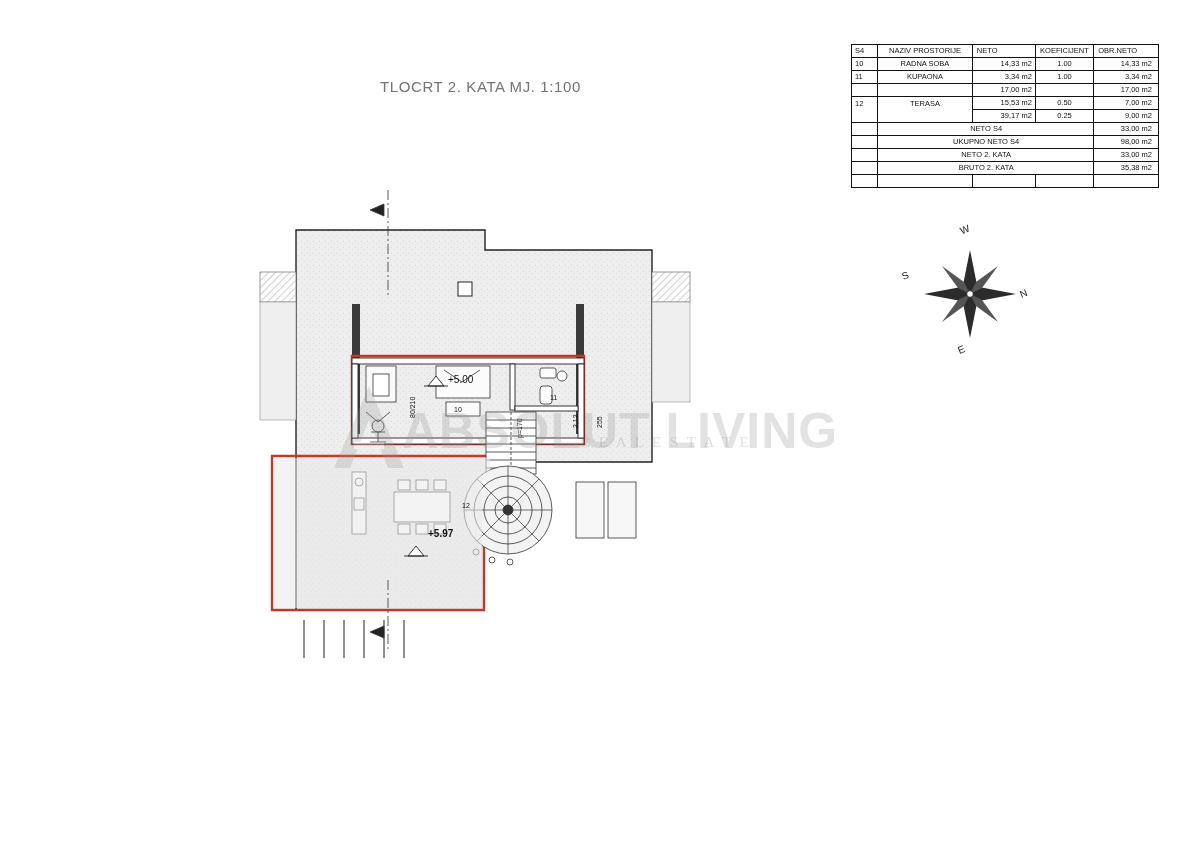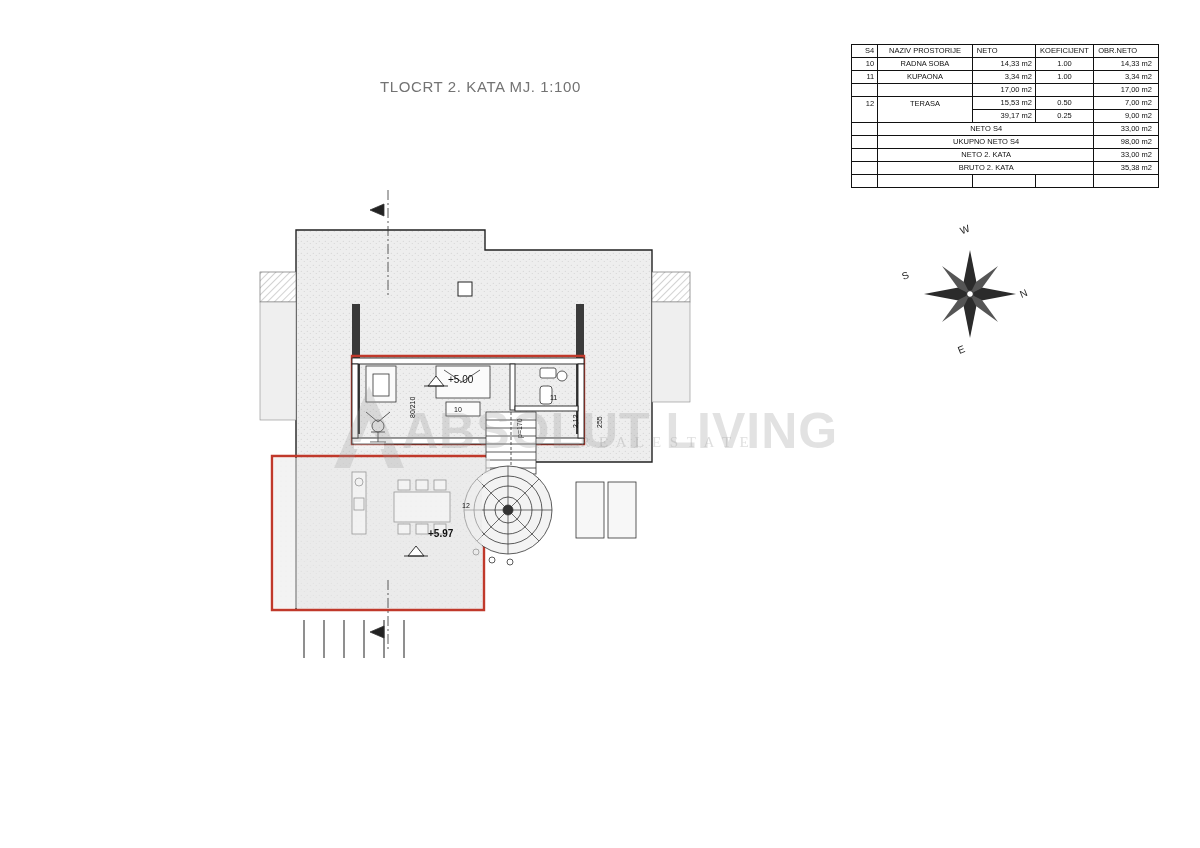--- a/index.html
+++ b/index.html
@@ -43,21 +43,21 @@
     color: #111;
   }
   #schedule-table td {
     border: 0.6px solid #111;
     padding: 1px 3px;
     line-height: 1.25;
     height: 10px;
     vertical-align: middle;
     white-space: nowrap;
   }
-  #schedule-table .c-id      { width: 22px; text-align: right; }
+  #schedule-table .c-id      { width: 22px; text-align: left; }
   #schedule-table .c-name    { width: 92px; text-align: center; }
   #schedule-table .c-neto    { width: 62px; text-align: right; }
   #schedule-table .c-koef    { width: 52px; text-align: center; }
   #schedule-table .c-obr     { width: 58px; text-align: right; padding-right: 6px;}
   #schedule-table tr.head td { font-size: 7.5px; }
   #schedule-table td.nb-top { border-top: none; }
   #schedule-table td.nb-bottom { border-bottom: none; }
   #schedule-table td.blank { border-left: 0.6px solid #111; border-right: 0.6px solid #111; }
   #schedule-table .sum-label { text-align: center; padding-left: 4px; }
   #schedule-table .sum-val   { text-align: right; padding-right: 6px; }

